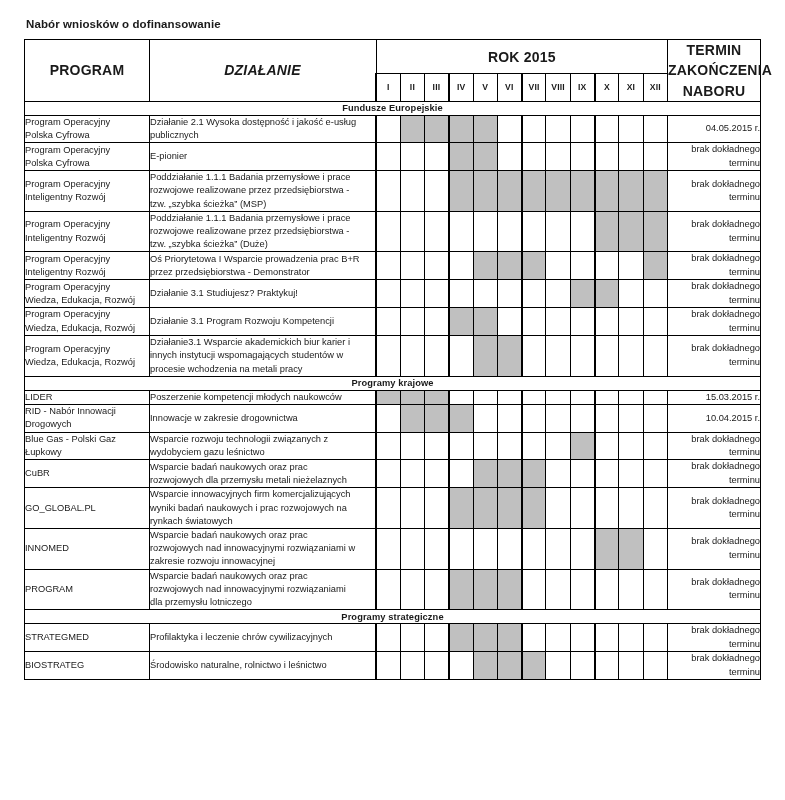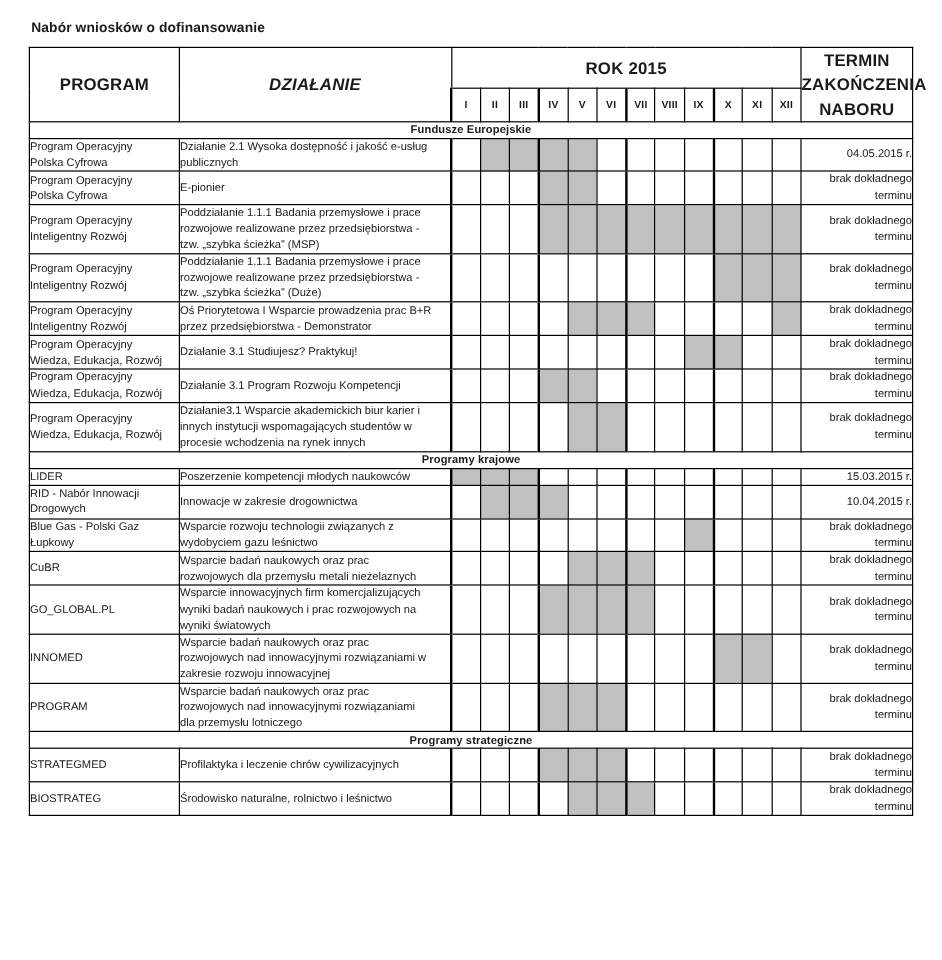--- a/index.html
+++ b/index.html
@@ -317,21 +317,21 @@
           </td>
         </tr>
         <tr>
           <td class="c-program">
             <span class="wrap-line">Program Operacyjny</span>
             <span class="wrap-line">Wiedza, Edukacja, Rozwój</span>
           </td>
           <td class="c-dzialanie">
             <span class="wrap-line">Działanie3.1 Wsparcie akademickich biur karier i</span>
             <span class="wrap-line">innych instytucji wspomagających studentów w</span>
-            <span class="wrap-line">procesie wchodzenia na rynek innych</span>
+            <span class="wrap-line">procesie wchodzenia na metali pracy</span>
           </td>
           <td class="c-month qsep"></td>
           <td class="c-month"></td>
           <td class="c-month"></td>
           <td class="c-month qsep"></td>
           <td class="c-month on" style="background: rgb(192, 192, 192);"></td>
           <td class="c-month on" style="background: rgb(192, 192, 192);"></td>
           <td class="c-month qsep"></td>
           <td class="c-month"></td>
           <td class="c-month"></td>
@@ -444,21 +444,21 @@
             <span class="wrap-line">terminu</span>
           </td>
         </tr>
         <tr>
           <td class="c-program">
             <span class="wrap-line">GO_GLOBAL.PL</span>
           </td>
           <td class="c-dzialanie">
             <span class="wrap-line">Wsparcie innowacyjnych firm komercjalizujących</span>
             <span class="wrap-line">wyniki badań naukowych i prac rozwojowych na</span>
-            <span class="wrap-line">wyniki światowych</span>
+            <span class="wrap-line">rynkach światowych</span>
           </td>
           <td class="c-month qsep"></td>
           <td class="c-month"></td>
           <td class="c-month"></td>
           <td class="c-month on qsep" style="background: rgb(192, 192, 192);"></td>
           <td class="c-month on" style="background: rgb(192, 192, 192);"></td>
           <td class="c-month on" style="background: rgb(192, 192, 192);"></td>
           <td class="c-month on qsep" style="background: rgb(192, 192, 192);"></td>
           <td class="c-month"></td>
           <td class="c-month"></td>

